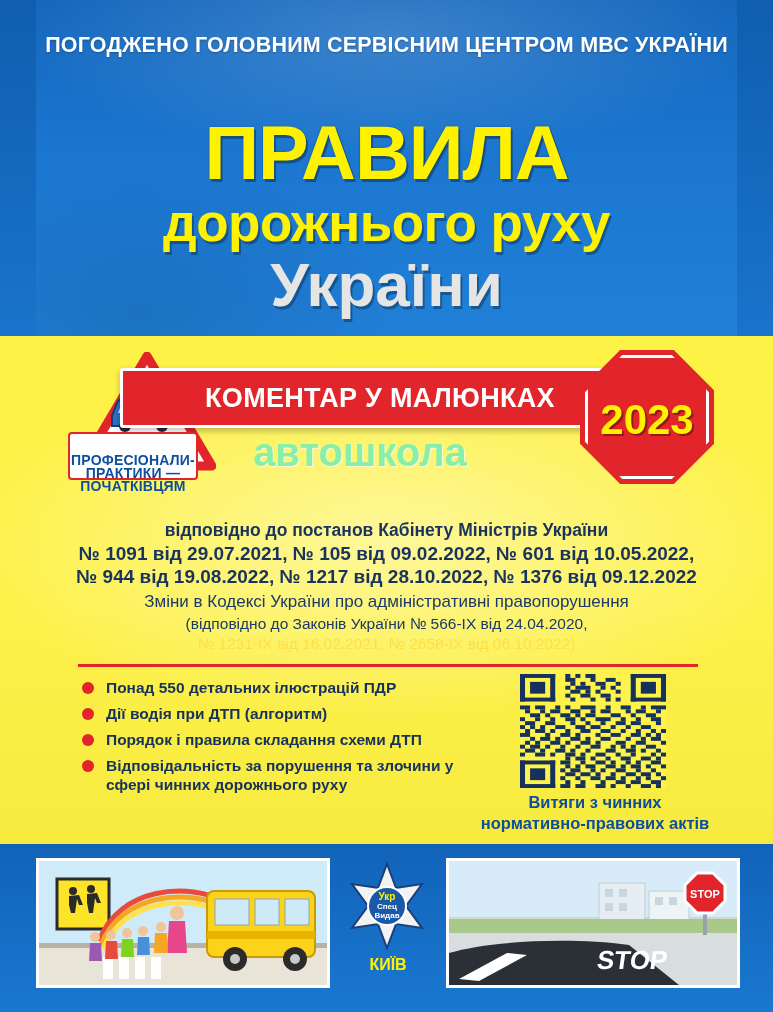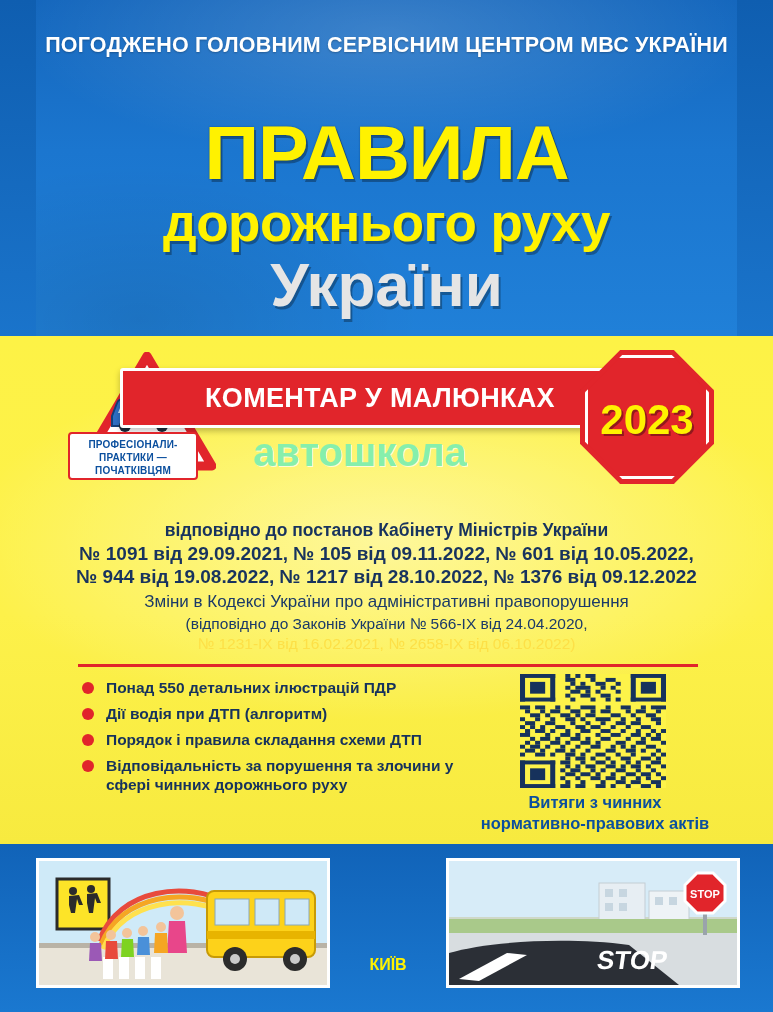--- a/index.html
+++ b/index.html
@@ -159,23 +159,23 @@
   .practitioners {
     position: absolute;
     left: 68px; top: 80px;
     width: 130px; height: 48px;
     background: #ffffff;
     border: 2px solid #e1252b;
     border-radius: 4px;
     text-align: center;
     color: #0b4f9e;
     font-weight: bold;
-    font-size: 10px;
+    font-size: 14px;
     line-height: 13px;
-    padding-top: 4px;
+    padding-top: 20px;
     letter-spacing: .2px;
     z-index: 5;
   }
 
   
   .changes-title {
     position: absolute; left: 0; top: 490px; width: 773px;
     text-align: center;
     color: #0b4f9e;
     font-weight: bold;
@@ -310,21 +310,21 @@
     <div class="banner-text">КОМЕНТАР У МАЛЮНКАХ</div>
     <div class="autoschool">автошкола</div>
 
     <div class="year-badge">
       <div class="year-badge-inner"></div>
     </div>
     <div class="year-text">2023</div>
   </div>
 
   <div class="changes-line cl1">відповідно до постанов Кабінету Міністрів України</div>
-  <div class="changes-line cl2">№ 1091 від 29.09.2021, № 105 від 09.11.2022, № 601 від 10.05.2022,</div>
+  <div class="changes-line cl2">№ 1091 від 29.07.2021, № 105 від 09.02.2022, № 601 від 10.05.2022,</div>
   <div class="changes-line cl3">№ 944 від 19.08.2022, № 1217 від 28.10.2022, № 1376 від 09.12.2022</div>
   <div class="changes-line cl4">Зміни в Кодексі України про адміністративні правопорушення</div>
   <div class="changes-line cl5">(відповідно до Законів України № 566-IX від 24.04.2020,</div>
   <div class="changes-line cl6">№ 1231-IX від 16.02.2021, № 2658-IX від 06.10.2022)</div>
 
   <div class="divider"></div>
 
   <div class="bullets">
     <div class="bullet-row">Понад 550 детальних ілюстрацій ПДР</div>
     <div class="bullet-row">Дії водія при ДТП (алгоритм)</div>
@@ -609,20 +609,29 @@
         <circle cx="88" cy="72" r="5" fill="#f3c49a"></circle>
         <path d="M83,78 L94,78 L95,96 L82,96 Z" fill="#7ed321"></path>
         <circle cx="72" cy="74" r="5" fill="#f3c49a"></circle>
         <path d="M67,80 L78,80 L79,98 L66,98 Z" fill="#e84a3c"></path>
         <circle cx="56" cy="76" r="5" fill="#f3c49a"></circle>
         <path d="M51,82 L62,82 L63,100 L50,100 Z" fill="#9b59b6"></path>
       </g>
     </svg>
   </div>
 
+  <div class="emblem">
+    <svg viewBox="0 0 78 88" width="78" height="88" xmlns="http://www.w3.org/2000/svg">
+      <polygon points="39,2 48,26 74,22 58,44 74,66 48,62 39,86 30,62 4,66 20,44 4,22 30,26" fill="#f2f2f2" stroke="#1a3f7a" stroke-width="2"></polygon>
+      <circle cx="39" cy="44" r="19" fill="#1a58a8" stroke="#ffffff" stroke-width="2"></circle>
+      <text x="39" y="38" font-family="Liberation Sans, sans-serif" font-size="10" font-weight="bold" fill="#fff200" text-anchor="middle">Укр</text>
+      <text x="39" y="47" font-family="Liberation Sans, sans-serif" font-size="8" font-weight="bold" fill="#ffffff" text-anchor="middle">Спец</text>
+      <text x="39" y="56" font-family="Liberation Sans, sans-serif" font-size="8" font-weight="bold" fill="#ffffff" text-anchor="middle">Видав</text>
+    </svg>
+  </div>
   <div class="kyiv">КИЇВ</div>
 
   <div class="photo photo-right">
     <svg viewBox="0 0 288 124" width="288" height="124" xmlns="http://www.w3.org/2000/svg">
       <rect x="0" y="0" width="288" height="70" fill="#d7ecf8"></rect>
       <rect x="0" y="56" width="288" height="20" fill="#cfd8c9"></rect>
       <rect x="0" y="70" width="288" height="54" fill="#d8dde0"></rect>
 
       <rect x="150" y="22" width="46" height="40" fill="#e7eef3" stroke="#c3cdd4"></rect>
       <rect x="200" y="30" width="40" height="32" fill="#eef3f6" stroke="#c3cdd4"></rect>

